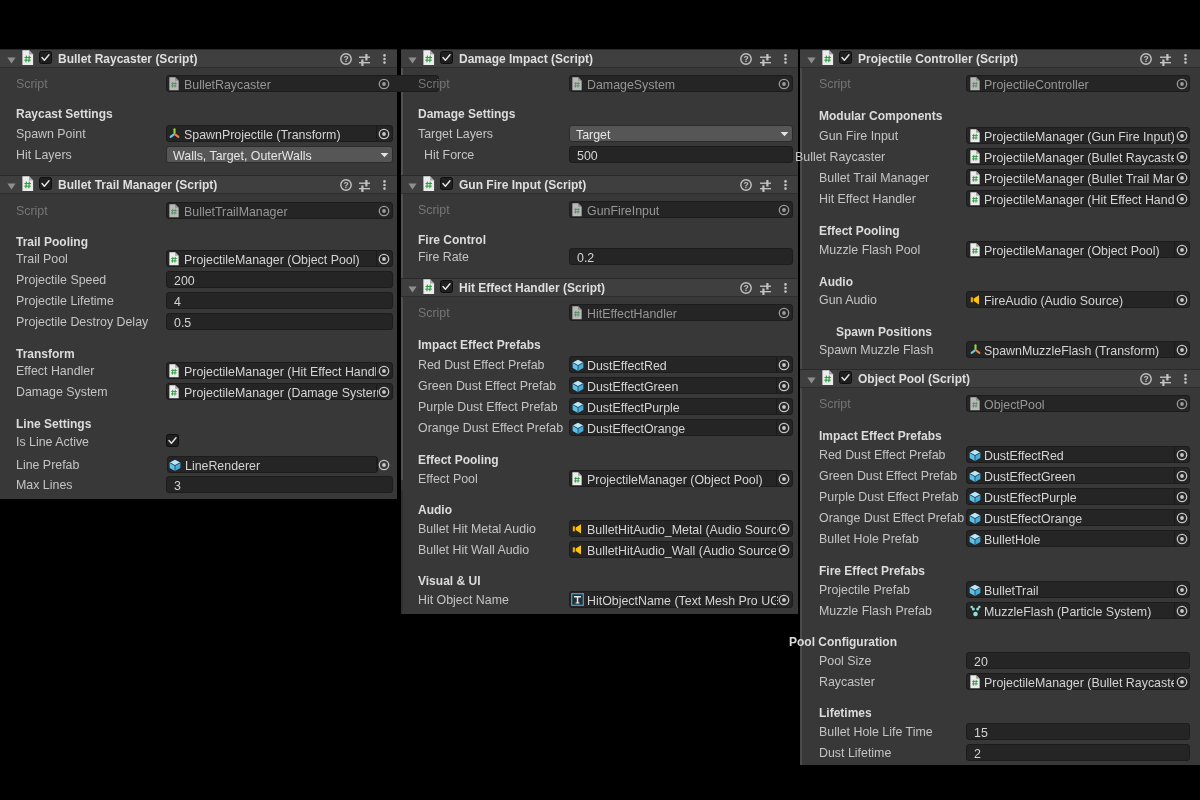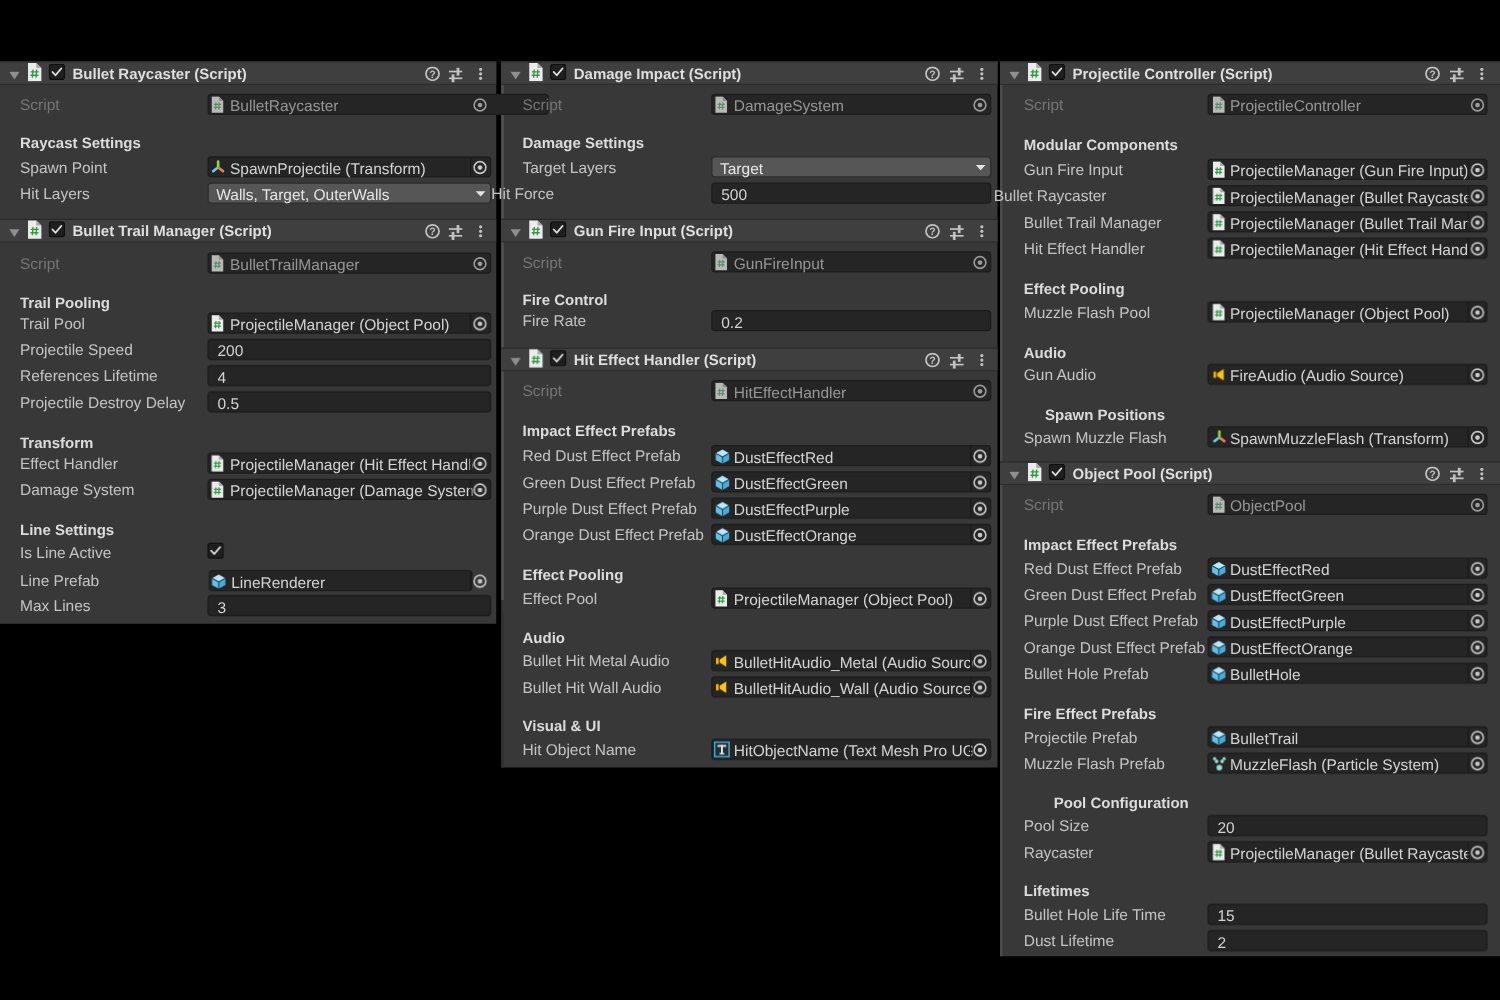--- a/index.html
+++ b/index.html
@@ -180,21 +180,21 @@
   </svg>
 <div class="divline" style="left:376.0px;top:251px;height:15px"></div>
 <svg class="icon" style="left:378.0px;top:253px" width="12" height="12" viewBox="0 0 12 12">
     <circle cx="6" cy="6" r="4.7" fill="none" stroke="#c6c6c6" stroke-width="1.3"></circle>
     <circle cx="6" cy="6" r="1.9" fill="#c6c6c6"></circle>
   </svg>
 <div class="lab" style="left:15.5px;top:272px">Projectile Speed</div>
 <div class="fld" style="left:165.5px;top:271px;width:227.0px">
     <span class="tx" style="width:217.0px">200</span>
   </div>
-<div class="lab" style="left:15.5px;top:293px">References Lifetime</div>
+<div class="lab" style="left:15.5px;top:293px">Projectile Lifetime</div>
 <div class="fld" style="left:165.5px;top:292px;width:227.0px">
     <span class="tx" style="width:217.0px">4</span>
   </div>
 <div class="lab" style="left:15.5px;top:314px">Projectile Destroy Delay</div>
 <div class="fld" style="left:165.5px;top:313px;width:227.0px">
     <span class="tx" style="width:217.0px">0.5</span>
   </div>
 <div class="sec" style="left:15.5px;top:345.5px">Transform</div>
 <div class="lab" style="left:15.5px;top:363px">Effect Handler</div>
 <div class="fld ic" style="left:165.5px;top:362px;width:227.0px">
@@ -317,21 +317,21 @@
     <circle cx="6" cy="6" r="1.9" fill="#9a9a9a"></circle>
   </svg>
 <div class="sec" style="left:418px;top:105.5px">Damage Settings</div>
 <div class="lab" style="left:418px;top:126px">Target Layers</div>
 <div class="drop" style="left:568.5px;top:125px;width:224.0px">
     <span class="tx">Target</span>
   </div>
 <svg class="icon" style="left:779.5px;top:131px" width="9" height="6" viewBox="0 0 9 6">
     <polygon points="0.6,0.9 8.4,0.9 4.5,5.2" fill="#e4e4e4"></polygon>
   </svg>
-<div class="lab" style="left:393px;top:147px">Hit Force</div>
+<div class="lab" style="left:424px;top:147px">Hit Force</div>
 <div class="fld" style="left:568.5px;top:146px;width:224.0px">
     <span class="tx" style="width:214.0px">500</span>
   </div>
 <div class="hdr" style="left:401px;top:175px;width:397px;height:19px"></div>
 <svg class="icon" style="left:408px;top:182.5px" width="9" height="7" viewBox="0 0 9 7">
     <polygon points="0.4,0.4 8.6,0.4 4.5,6.6" fill="#8f8f8f"></polygon>
   </svg>
 <svg class="icon" style="left:423px;top:175.5px" width="11.5" height="15.5" viewBox="0 0 11.5 15.5">
     <path d="M0.4,0.3 H7 L11.1,4.4 V15.2 H0.4 Z" fill="#ececec"></path>
     <path d="M7,0.3 L11.1,4.4 H7 Z" fill="#a9a9a9"></path>
@@ -922,21 +922,21 @@
       <circle cx="4" cy="4" r="1.5"></circle>
       <circle cx="8.4" cy="4" r="1.5"></circle>
       <circle cx="6.2" cy="9" r="2.3"></circle>
     </g>
   </svg>
 <div class="divline" style="left:1173.5px;top:603px;height:15px"></div>
 <svg class="icon" style="left:1175.5px;top:605px" width="12" height="12" viewBox="0 0 12 12">
     <circle cx="6" cy="6" r="4.7" fill="none" stroke="#c6c6c6" stroke-width="1.3"></circle>
     <circle cx="6" cy="6" r="1.9" fill="#c6c6c6"></circle>
   </svg>
-<div class="sec" style="left:843px;top:633.5px">Pool Configuration</div>
+<div class="sec" style="left:789px;top:633.5px">Pool Configuration</div>
 <div class="lab" style="left:818.5px;top:653px">Pool Size</div>
 <div class="fld" style="left:966px;top:652px;width:224px">
     <span class="tx" style="width:214px">20</span>
   </div>
 <div class="lab" style="left:818.5px;top:674px">Raycaster</div>
 <div class="fld ic" style="left:966px;top:673px;width:224px">
     <span class="tx" style="width:191px">ProjectileManager (Bullet Raycaster)</span>
   </div>
 <svg class="icon" style="left:969.5px;top:675px" width="10" height="13.5" viewBox="0 0 11.5 15.5">
     <path d="M0.4,0.3 H7 L11.1,4.4 V15.2 H0.4 Z" fill="#ececec"></path>

